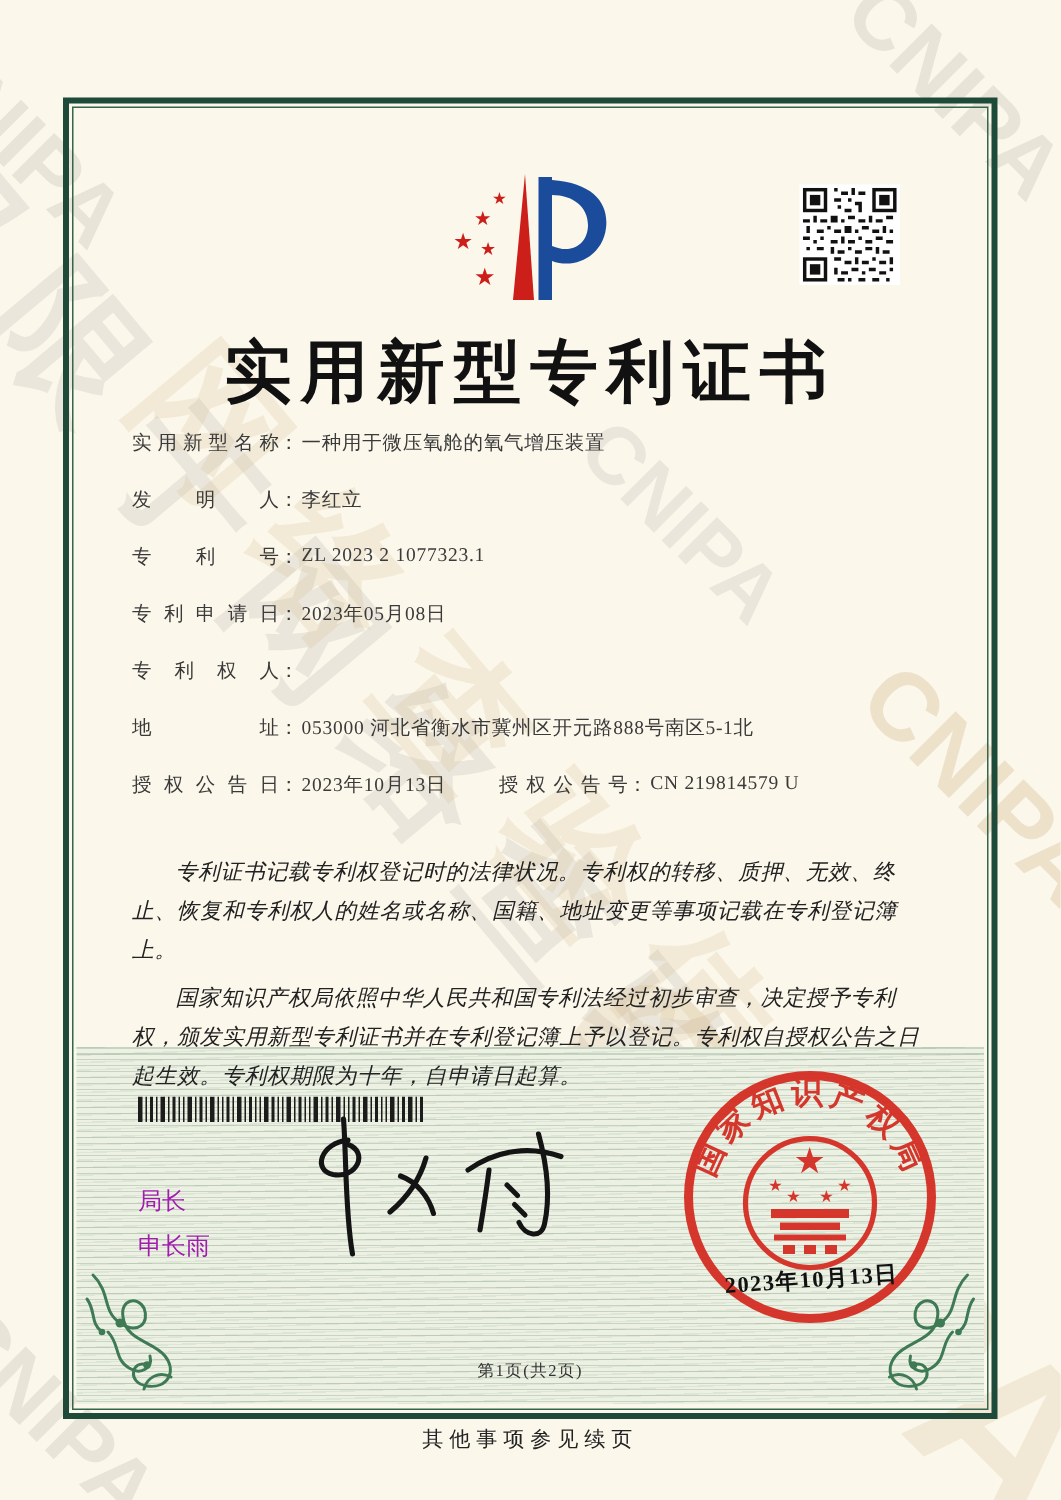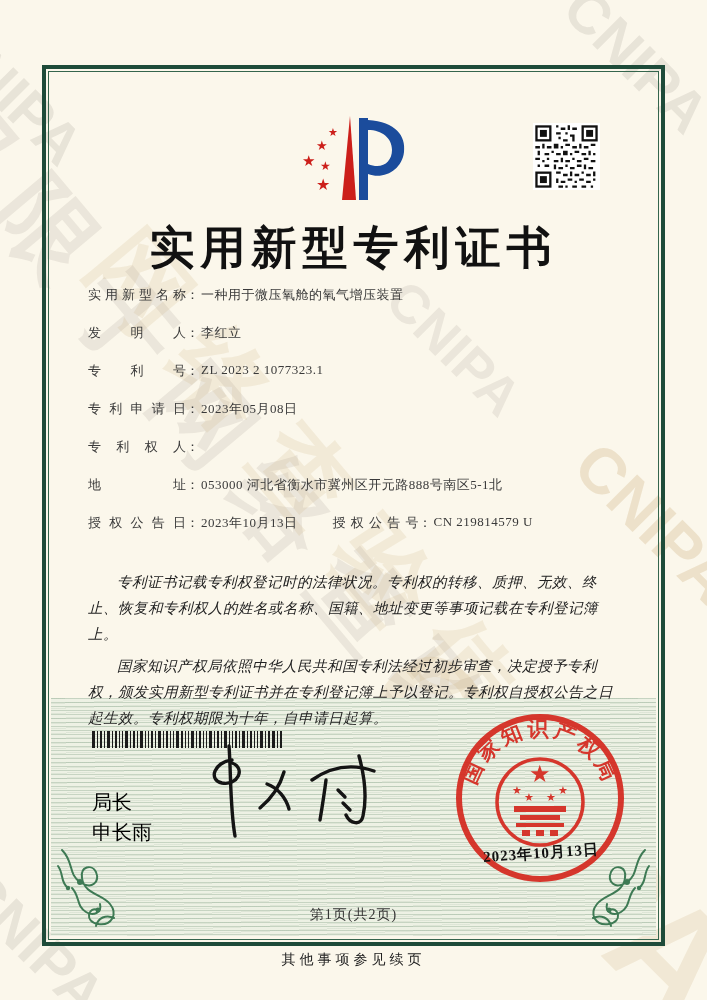--- a/index.html
+++ b/index.html
@@ -54,28 +54,28 @@
   .field-colon{display:inline-block;margin-right:2px;}
   .field-value{letter-spacing:0.5px;}
   .grant-group{display:flex;margin-left:35px;}
 
   .paras{position:absolute;left:88px;top:570px;width:534px;font-size:14.5px;line-height:1.78;
     font-style:italic;color:#222;}
   .paras p{margin:0 0 7px 0;text-indent:2em;letter-spacing:0.5px;}
 
   .barcode{position:absolute;left:92px;top:731px;width:192px;height:17px;}
   .signer{position:absolute;left:92px;top:787px;font-family:"Liberation Sans","DejaVu Sans",sans-serif;
-    font-size:20px;line-height:30px;color:#000000;}
+    font-size:16px;line-height:30px;color:#a21caf;}
   .sig-svg{position:absolute;left:192px;top:736px;width:218px;height:108px;}
 
   .seal{position:absolute;left:452px;top:710px;width:176px;height:176px;opacity:0.92;}
   .seal-date{position:absolute;left:468px;top:844px;width:146px;text-align:center;
     font-size:15px;font-weight:bold;color:#111;transform:rotate(-4deg);letter-spacing:1px;z-index:5;}
 
-  .page-info{position:absolute;left:0;right:0;top:906px;text-align:center;font-size:14px;
+  .page-info{position:absolute;left:0;right:0;top:906px;text-align:center;font-size:11px;
     letter-spacing:1px;color:#333;z-index:5;}
   .footer-note{position:absolute;left:0;right:0;top:951px;text-align:center;font-size:14px;
     letter-spacing:4px;color:#222;z-index:4;}
 </style>
 </head>
 <body>
 
 <div class="page">
 
   <div class="wm-layer">

